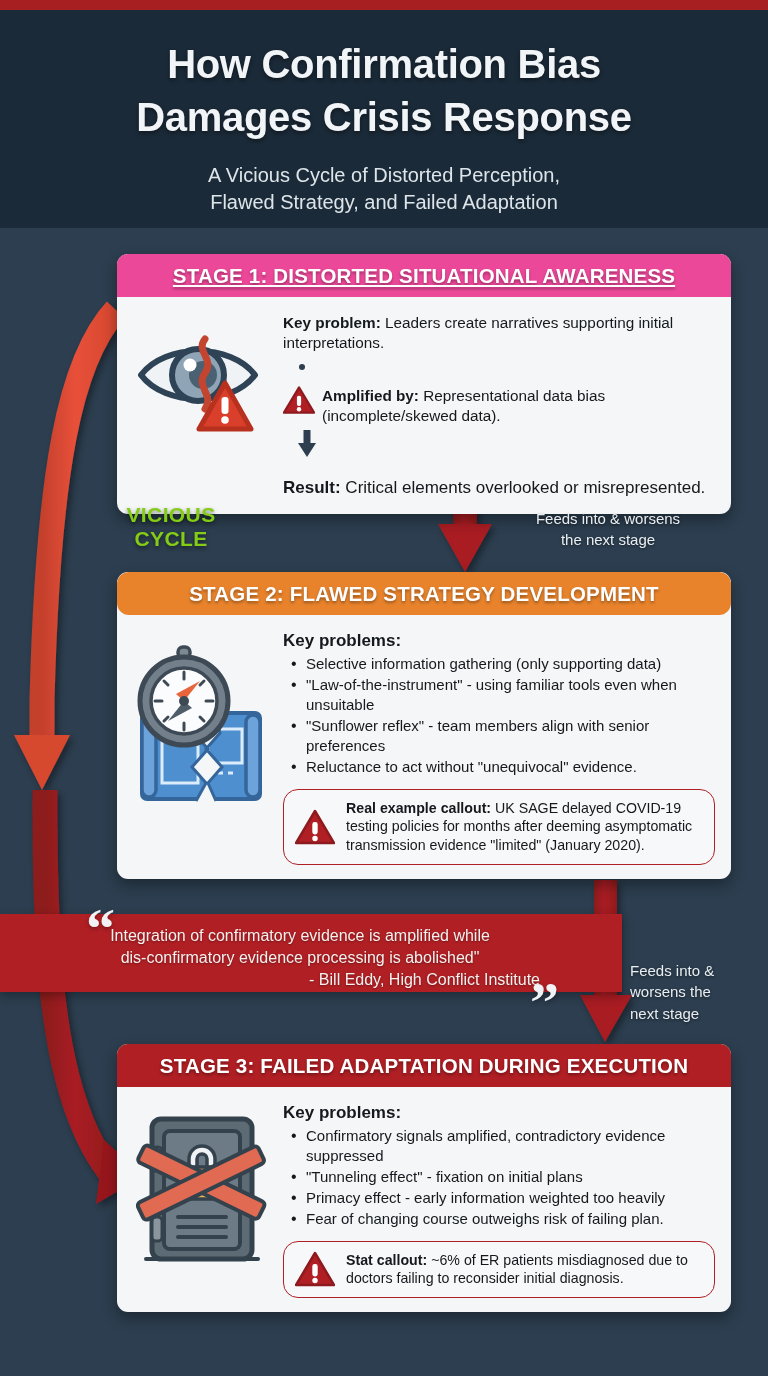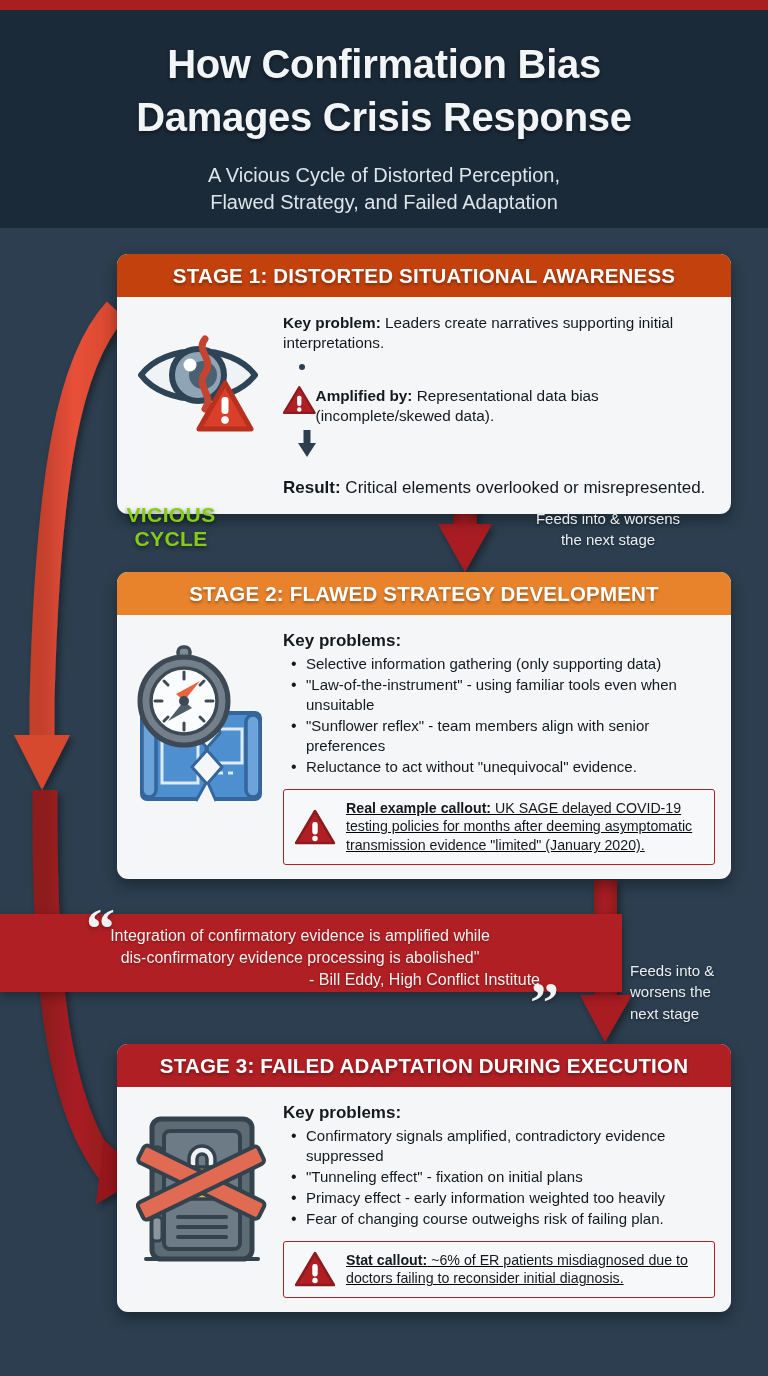--- a/index.html
+++ b/index.html
@@ -108,21 +108,21 @@
     padding-top: 14px;
   }
   .text-col { flex: 1 1 auto; padding-top: 4px; }
 
   .lead { font-size: 15.3px; color: #15191d; line-height: 1.34; }
   .lead b { font-weight: bold; }
 
   .amp-row {
     display: flex;
     align-items: flex-start;
-    gap: 0;
+    gap: 7px;
     margin-top: 7px;
   }
   .amp-text { font-size: 15.3px; color: #15191d; line-height: 1.34; padding-top: 3px; }
 
   .down-arrow-mini {
     margin: 3px 0 3px 13px;
   }
 
   .result { font-size: 17px; color: #15191d; line-height: 1.34; margin-top: 15px; }
 
@@ -142,23 +142,22 @@
     font-size: 16px; color: #15191d;
   }
 
   .callout {
     display: flex;
     align-items: center;
     gap: 11px;
     margin-top: 12px;
     padding: 9px 12px 9px 11px;
     border: 1.6px solid #b01f24;
-    border-radius: 3px;
+    border-radius: 15px;
     background: #f7f8f9;
-    text-decoration: underline;
   }
   .callout-text { font-size: 14.2px; color: #15191d; line-height: 1.32; }
 
   
   .quote-band {
     position: absolute;
     left: 0; top: 914px;
     width: 622px; height: 78px;
     background: #b01f24;
     z-index: 7;
@@ -251,21 +250,21 @@
       <polygon points="438,524 492,524 465,572" fill="#a81f22"></polygon>
     </g>
 
     <g filter="url(#dropsh)">
       <rect x="594" y="880" width="23" height="122" fill="url(#gradDark)"></rect>
       <polygon points="580,995 632,995 605,1042" fill="#a81f22"></polygon>
     </g>
   </svg>
 
   <div class="card" style="top:254px;">
-    <div class="card-header" style="background:#c2410c;">STAGE 1: DISTORTED SITUATIONAL AWARENESS</div>
+    <div class="card-header" style="background:#ec4899;text-decoration:underline;">STAGE 1: DISTORTED SITUATIONAL AWARENESS</div>
     <div class="card-body">
 
       <div class="icon-col">
 
         <svg width="138" height="118" viewBox="0 0 138 118">
           <path d="M8 52 C32 20 98 20 122 52 C98 84 32 84 8 52 Z" fill="#f0f3f5" stroke="#2e4356" stroke-width="6" stroke-linejoin="round"></path>
           <circle cx="65" cy="52" r="26" fill="#8fa5b6" stroke="#2e4356" stroke-width="6"></circle>
           <circle cx="70" cy="52" r="14" fill="#4a6073"></circle>
           <circle cx="57" cy="42" r="6.5" fill="#ffffff"></circle>
           <path d="M72 16 C62 28 82 36 72 50 C62 64 82 72 72 86" stroke="#c4452f" stroke-width="7" fill="none" stroke-linecap="round"></path>
@@ -317,21 +316,21 @@
     <div>VICIOUS</div>
     <div>CYCLE</div>
   </div>
 
   <div class="feeds feeds-1">
     <div>Feeds into &amp; worsens</div>
     <div>the next stage</div>
   </div>
 
   <div class="card" style="top:572px;">
-    <div class="card-header" style="background:#e8832c;">STAGE 2: FLAWED STRATEGY DEVELOPMENT</div>
+    <div class="card-header" style="background:#e8832c;border-radius:12px;">STAGE 2: FLAWED STRATEGY DEVELOPMENT</div>
     <div class="card-body">
 
       <div class="icon-col">
 
         <svg width="140" height="172" viewBox="0 0 140 172">
 
           <rect x="10" y="72" width="118" height="86" rx="5" fill="#4e8fd0" stroke="#35669b" stroke-width="4"></rect>
           <rect x="10" y="74" width="14" height="82" rx="7" fill="#6ba3da" stroke="#35669b" stroke-width="3.5"></rect>
           <rect x="114" y="74" width="14" height="82" rx="7" fill="#6ba3da" stroke="#35669b" stroke-width="3.5"></rect>
           <g stroke="#dcecfa" stroke-width="3" fill="none">

